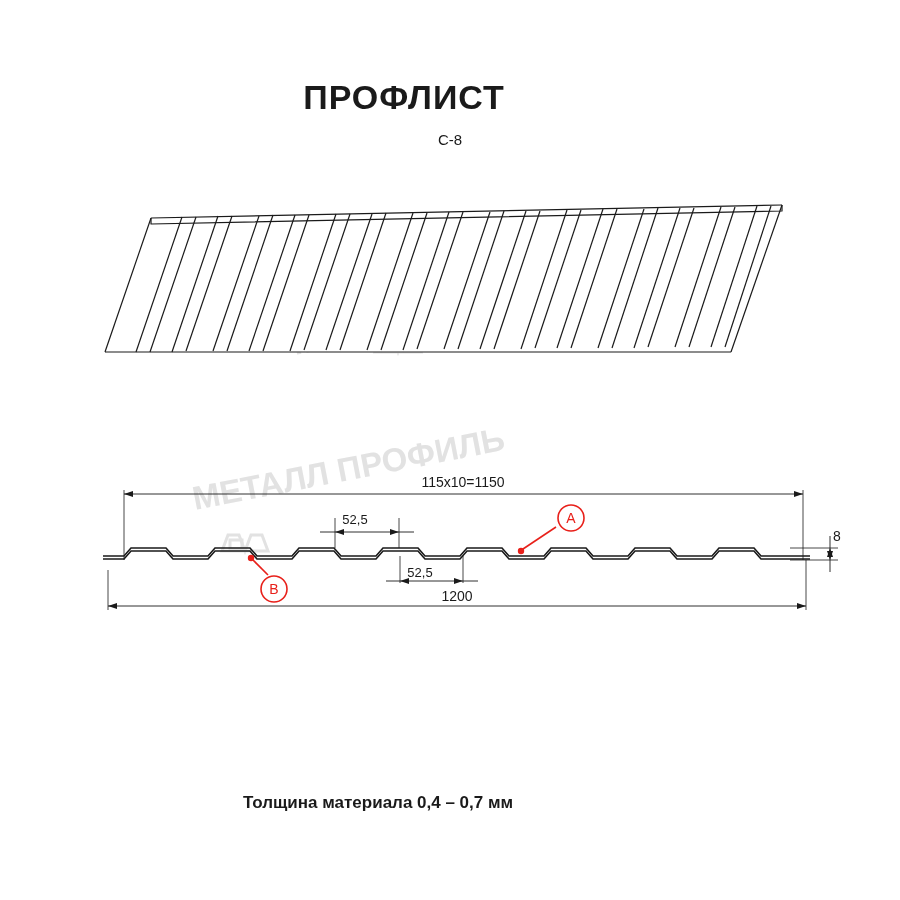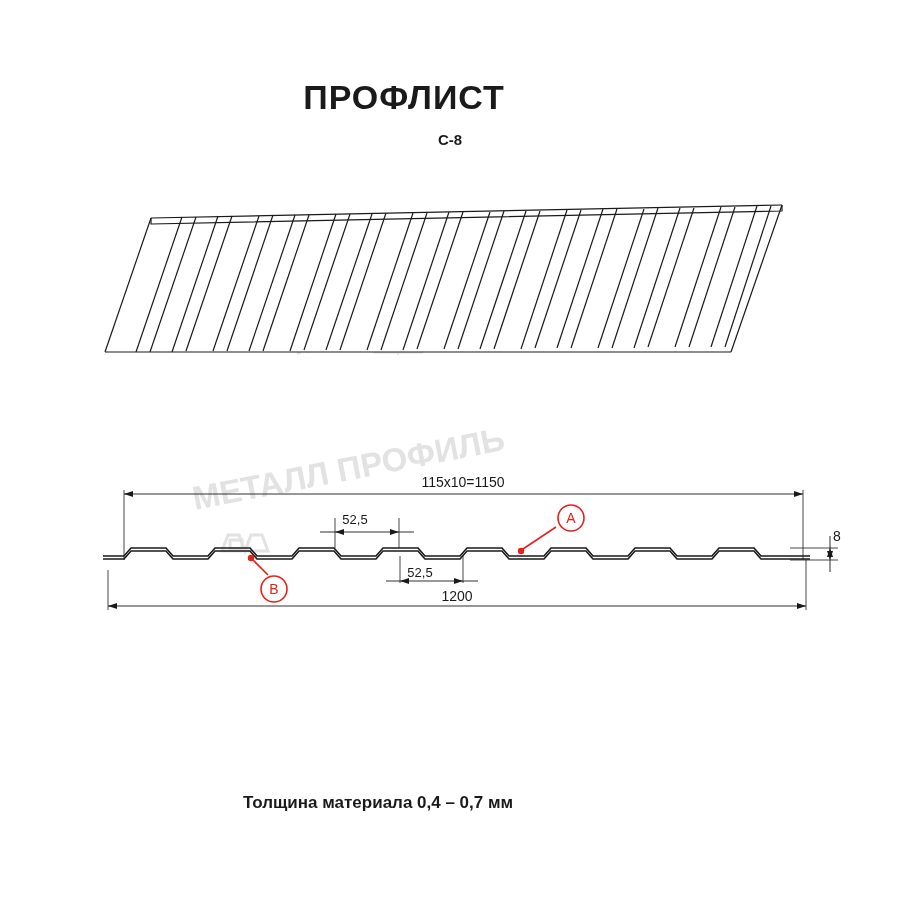--- a/index.html
+++ b/index.html
@@ -32,21 +32,20 @@
     color: #1a1a1a;
   }
   .subtitle {
     position: absolute;
     top: 131px;
     left: 0;
     width: 900px;
     text-align: center;
     font-size: 15px;
     color: #1a1a1a;
-    font-weight: bold;
   }
   .footer-note {
     position: absolute;
     top: 793px;
     left: 0;
     width: 756px;
     text-align: center;
     font-size: 17px;
     font-weight: bold;
     color: #1a1a1a;

